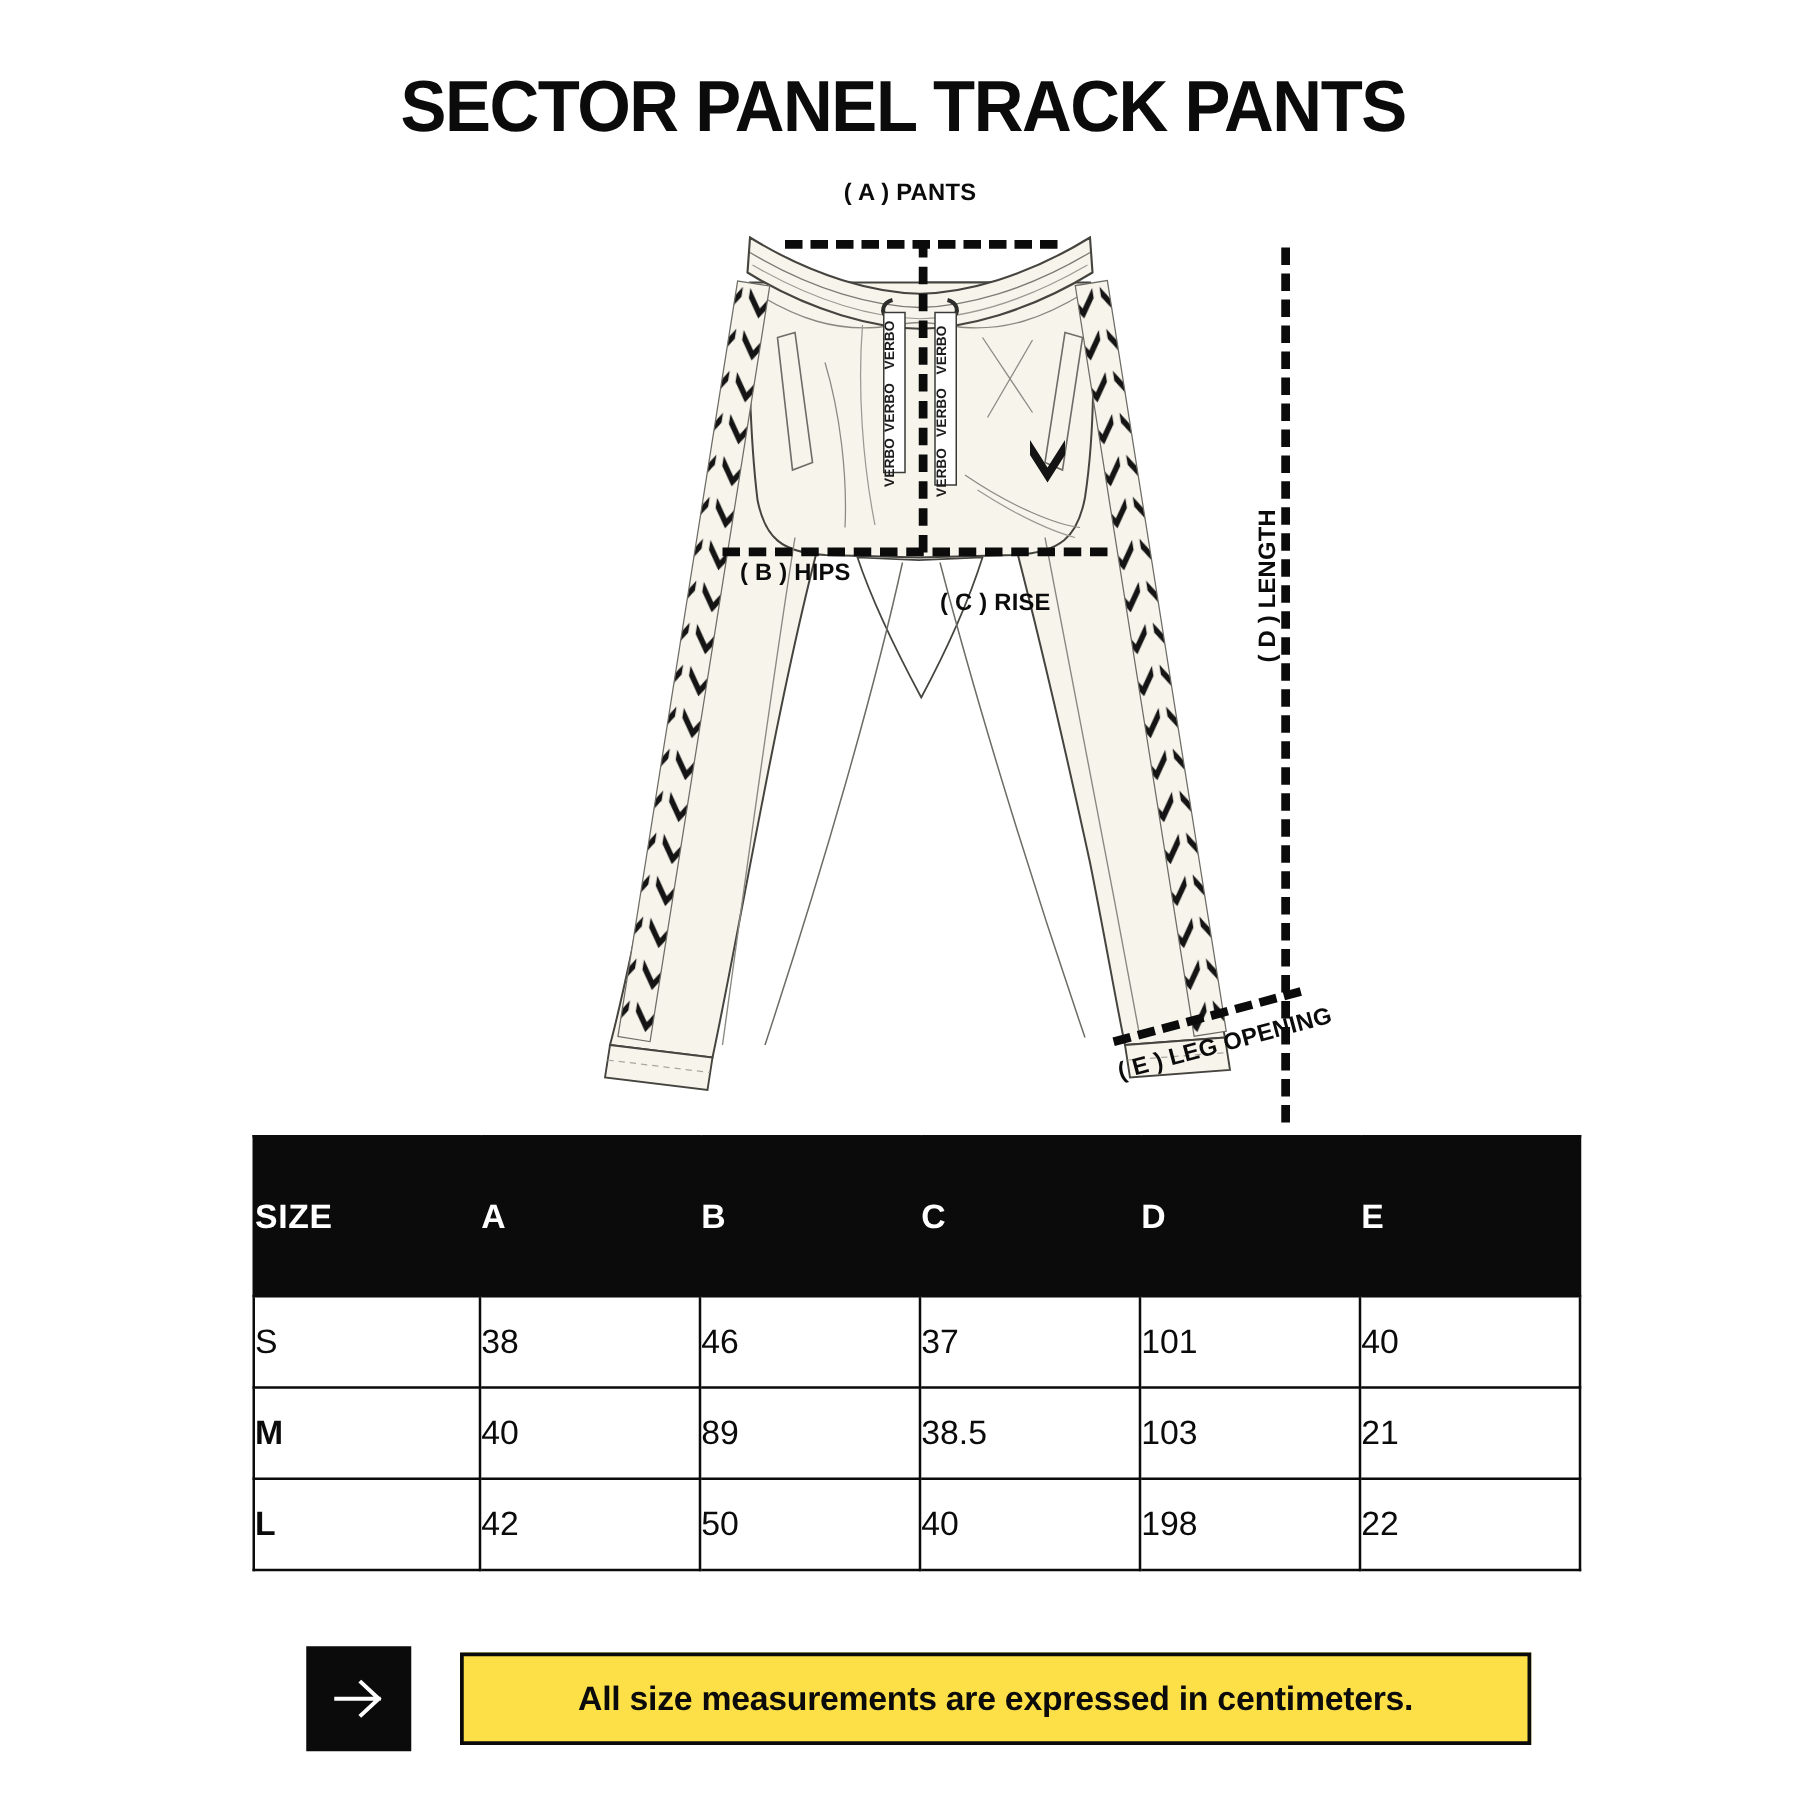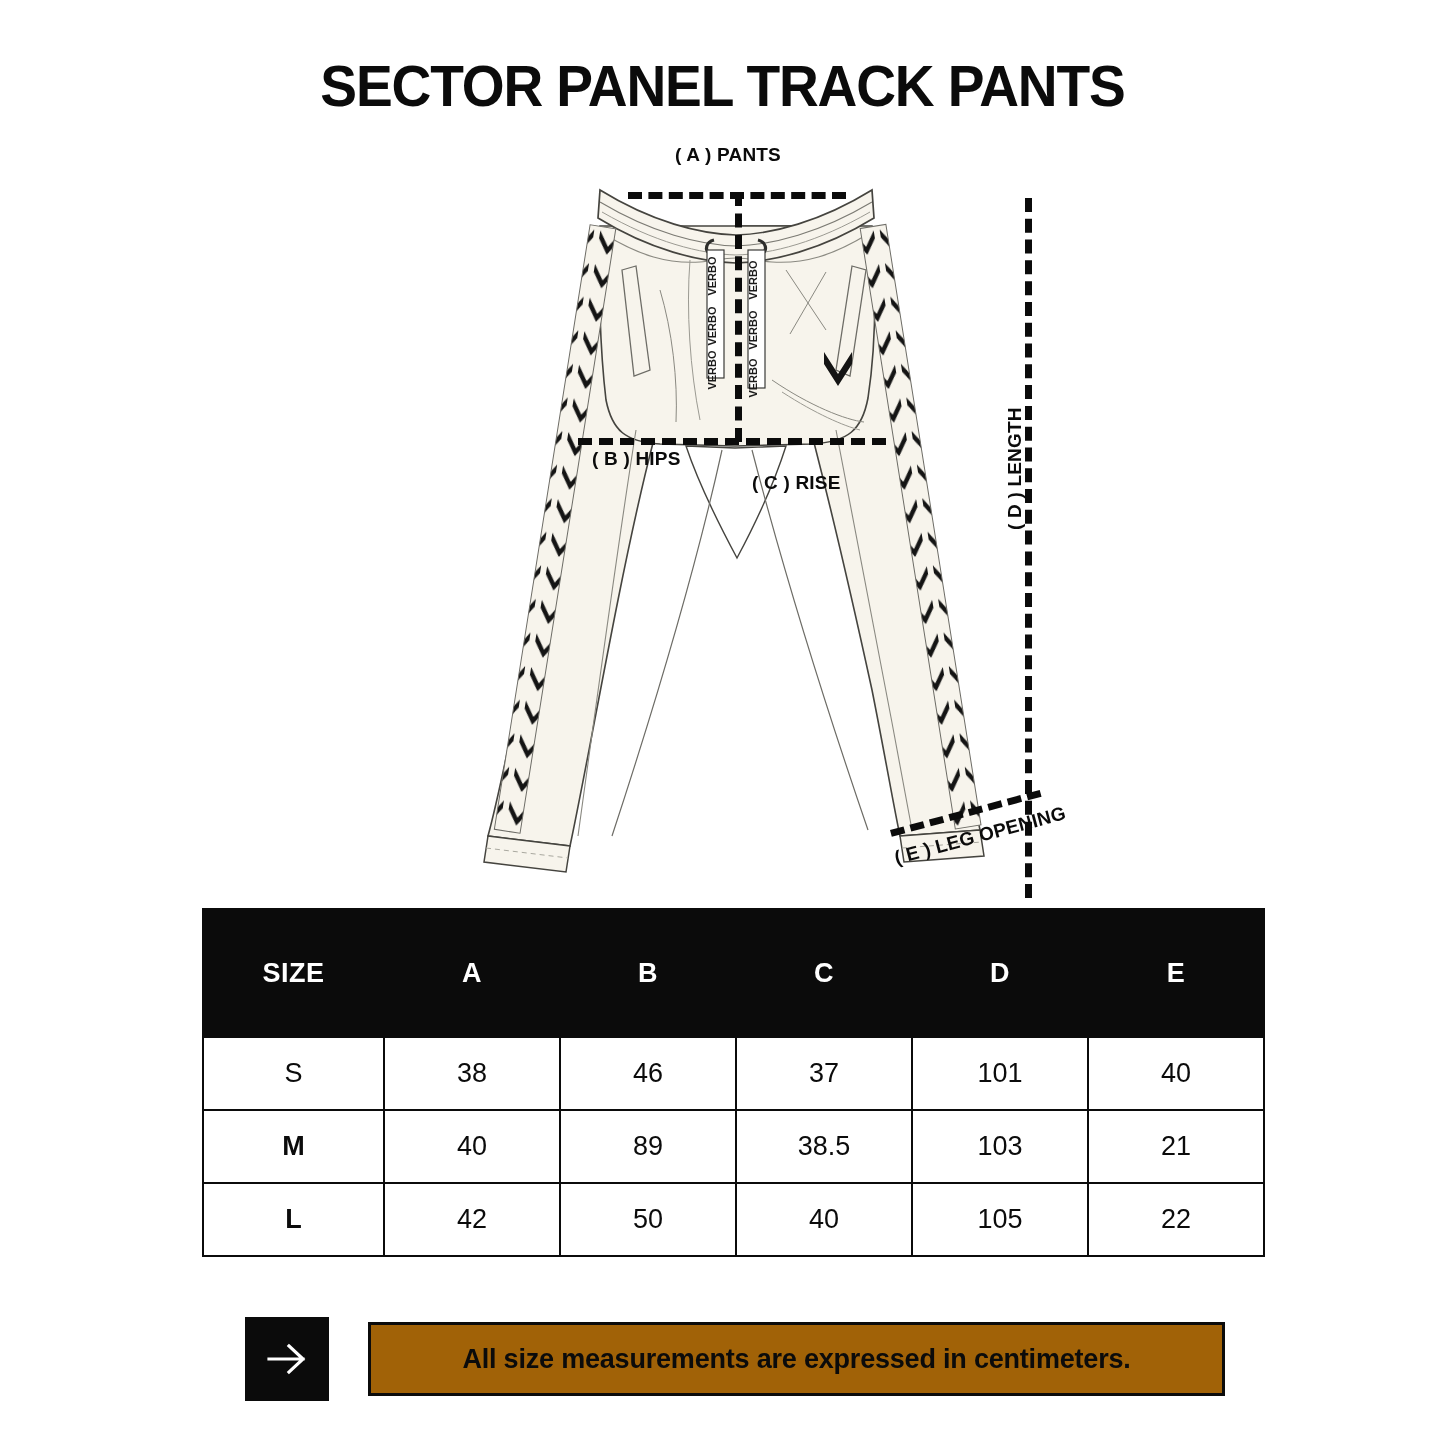--- a/index.html
+++ b/index.html
@@ -54,21 +54,21 @@
 
   
   .sizetable {
     position: absolute; left: 202px; top: 908px;
     width: 1061px;
     border-collapse: collapse;
     table-layout: fixed;
   }
   .sizetable th, .sizetable td {
     border: 2px solid #0b0b0b;
-    text-align: center;
+    text-align: left;
     font-size: 27px;
     color: #0b0b0b;
     height: 73px;
   }
   .sizetable thead th {
     background: #0b0b0b; color: #ffffff;
     height: 128px;
     font-weight: 700; font-size: 27px;
     border-color: #0b0b0b;
     letter-spacing: 0.5px;
@@ -82,21 +82,21 @@
   
   .footer { position: absolute; left: 0; top: 1312px; width: 1445px; height: 95px; }
   .arrow-box {
     position: absolute; left: 245px; top: 5px;
     width: 84px; height: 84px; background: #0b0b0b;
     display: flex; align-items: center; justify-content: center;
   }
   .note-box {
     position: absolute; left: 368px; top: 10px;
     width: 857px; height: 74px;
-    border: 3px solid #0b0b0b; background: #a16207;
+    border: 3px solid #0b0b0b; background: #fde047;
     display: flex; align-items: center; justify-content: center;
   }
   .note-text {
     font-size: 27px; font-weight: 700; color: #0b0b0b;
     letter-spacing: -0.2px; white-space: nowrap;
   }
 </style>
 </head>
 <body>
 
@@ -259,21 +259,21 @@
         <td>89</td>
         <td>38.5</td>
         <td>103</td>
         <td>21</td>
       </tr>
       <tr>
         <td class="sz">L</td>
         <td>42</td>
         <td>50</td>
         <td>40</td>
-        <td>105</td>
+        <td>198</td>
         <td>22</td>
       </tr>
     </tbody>
   </table>
 
   <div class="footer">
     <div class="arrow-box">
       <svg width="48" height="40" viewBox="0 0 48 40">
         <path d="M6 20 L40 20 M26 7 L40 20 L26 33" fill="none" stroke="#ffffff" stroke-width="3.2" stroke-linecap="square"></path>
       </svg>

